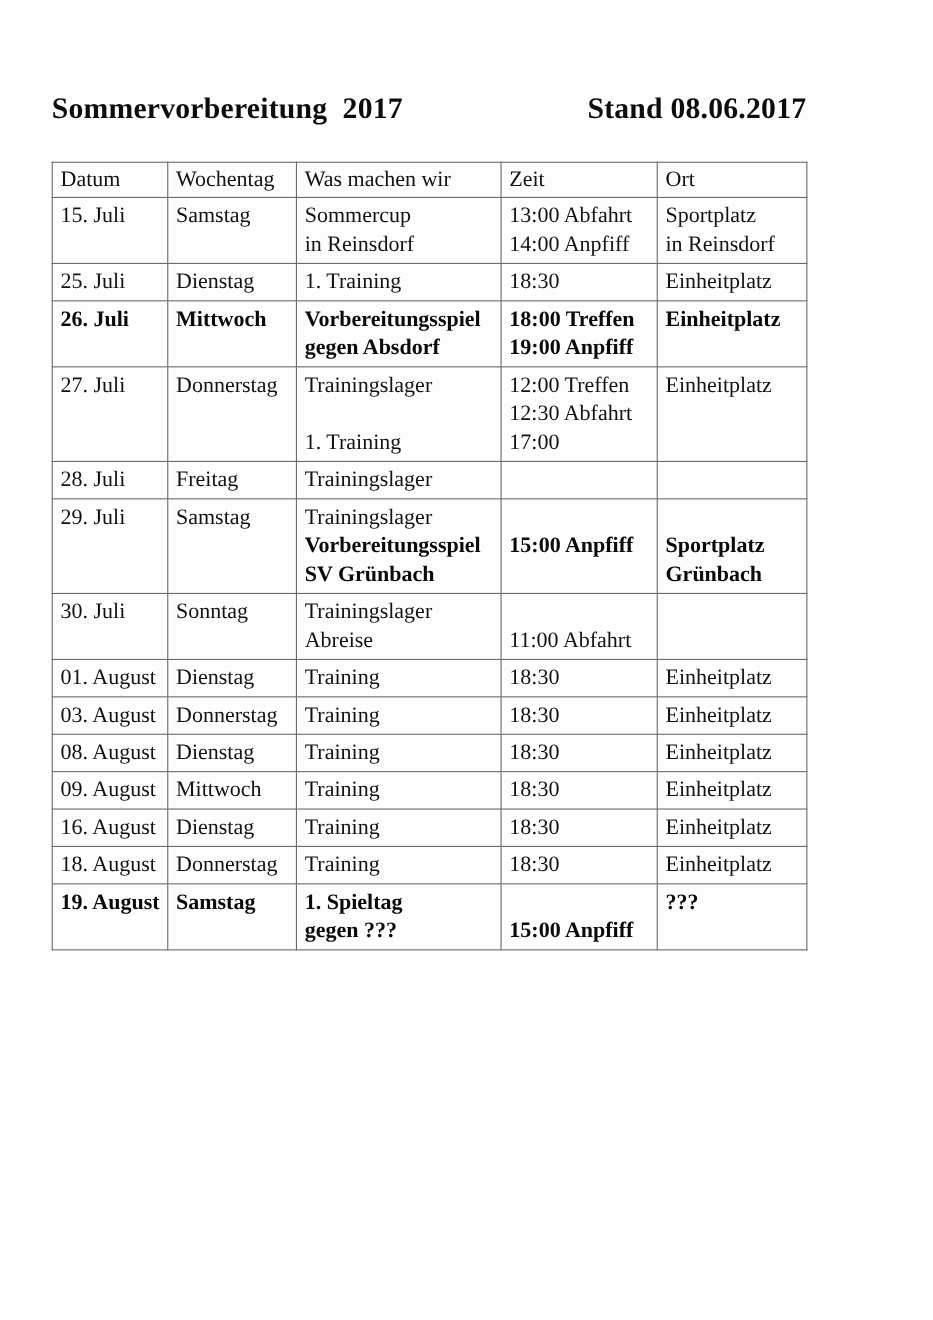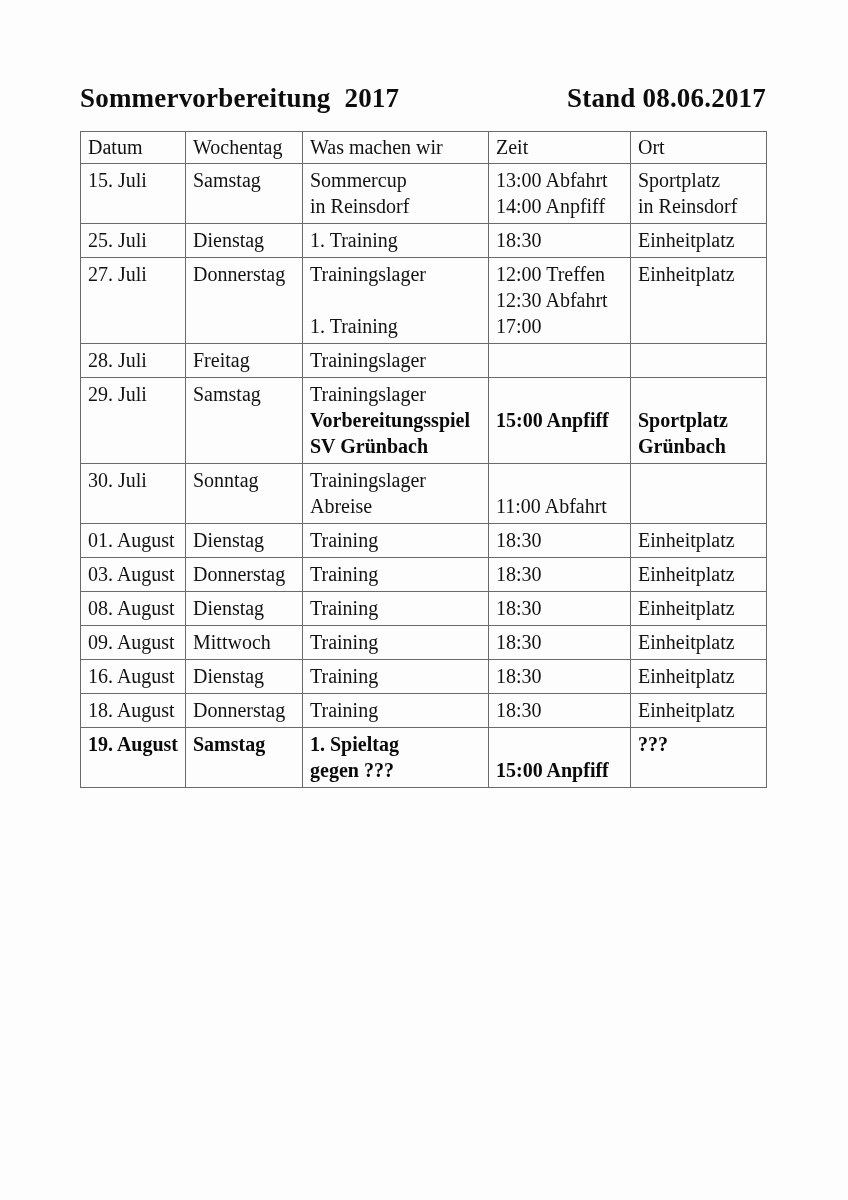--- a/index.html
+++ b/index.html
@@ -12,37 +12,37 @@
     height: 1200px;
     overflow: hidden;
     font-family: "Liberation Serif", "DejaVu Serif", serif;
     color: #121212;
     background: #fdfdfd;
   }
   .page {
     width: 848px;
     height: 1200px;
     box-sizing: border-box;
-    padding: 83px 0 0 80px;
+    padding: 83px 0 0 47px;
   }
   .doc-header {
     width: 686px;
     display: flex;
     justify-content: space-between;
     align-items: baseline;
   }
   .doc-title, .doc-stand {
     font-size: 27px;
     font-weight: bold;
     color: #0d0d0d;
     white-space: pre;
     letter-spacing: 0.2px;
   }
   table.schedule {
-    margin-top: 17px;
+    margin-top: 33px;
     border-collapse: collapse;
     table-layout: fixed;
     width: 686px;
     font-size: 20px;
   }
   col.c1 { width: 105px; }
   col.c2 { width: 117px; }
   col.c3 { width: 186px; }
   col.c4 { width: 142px; }
   col.c5 { width: 136px; }
@@ -127,20 +127,39 @@
           </td>
           <td>
             <div class="ln">18:30</div>
           </td>
           <td>
             <div class="ln">Einheitplatz</div>
           </td>
         </tr>
         <tr>
           <td>
+            <div class="ln b">26. Juli</div>
+          </td>
+          <td>
+            <div class="ln b">Mittwoch</div>
+          </td>
+          <td>
+            <div class="ln b">Vorbereitungsspiel</div>
+            <div class="ln b">gegen Absdorf</div>
+          </td>
+          <td>
+            <div class="ln b">18:00 Treffen</div>
+            <div class="ln b">19:00 Anpfiff</div>
+          </td>
+          <td>
+            <div class="ln b">Einheitplatz</div>
+          </td>
+        </tr>
+        <tr>
+          <td>
             <div class="ln">27. Juli</div>
           </td>
           <td>
             <div class="ln">Donnerstag</div>
           </td>
           <td>
             <div class="ln">Trainingslager</div>
             <div class="ln">&nbsp;</div>
             <div class="ln">1. Training</div>
           </td>

